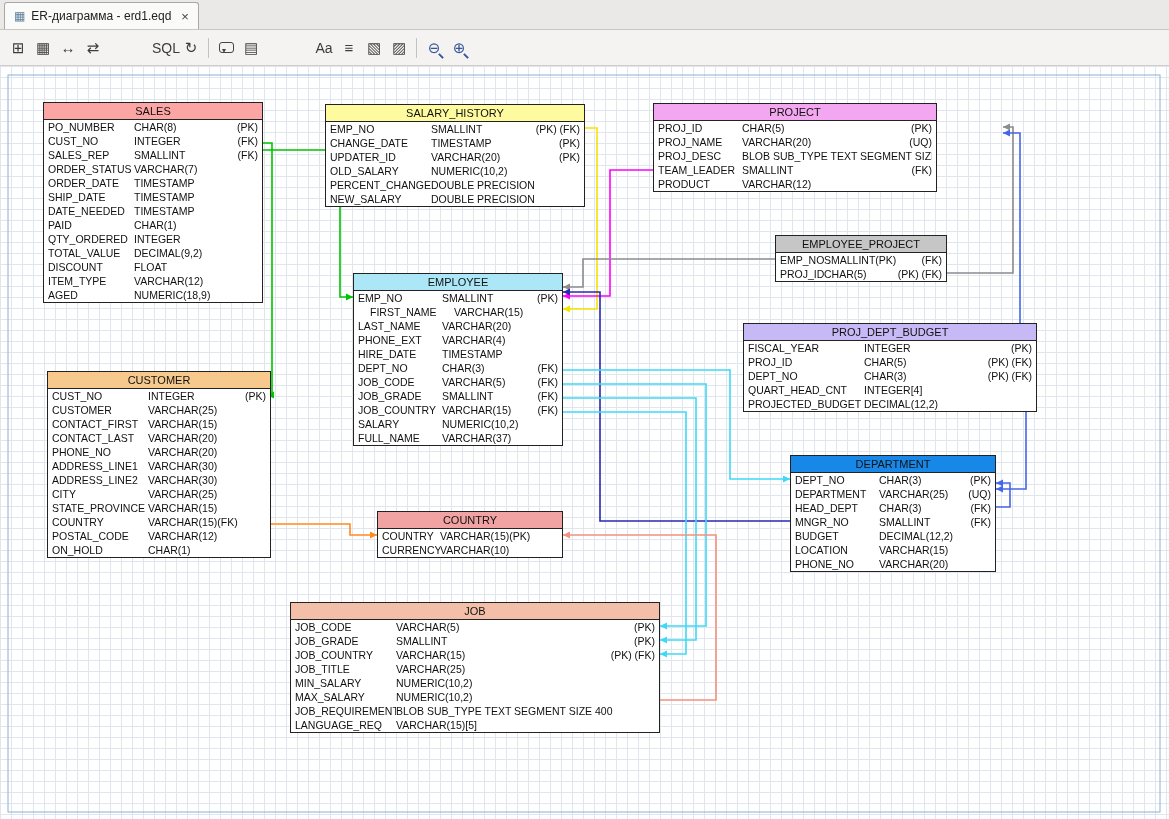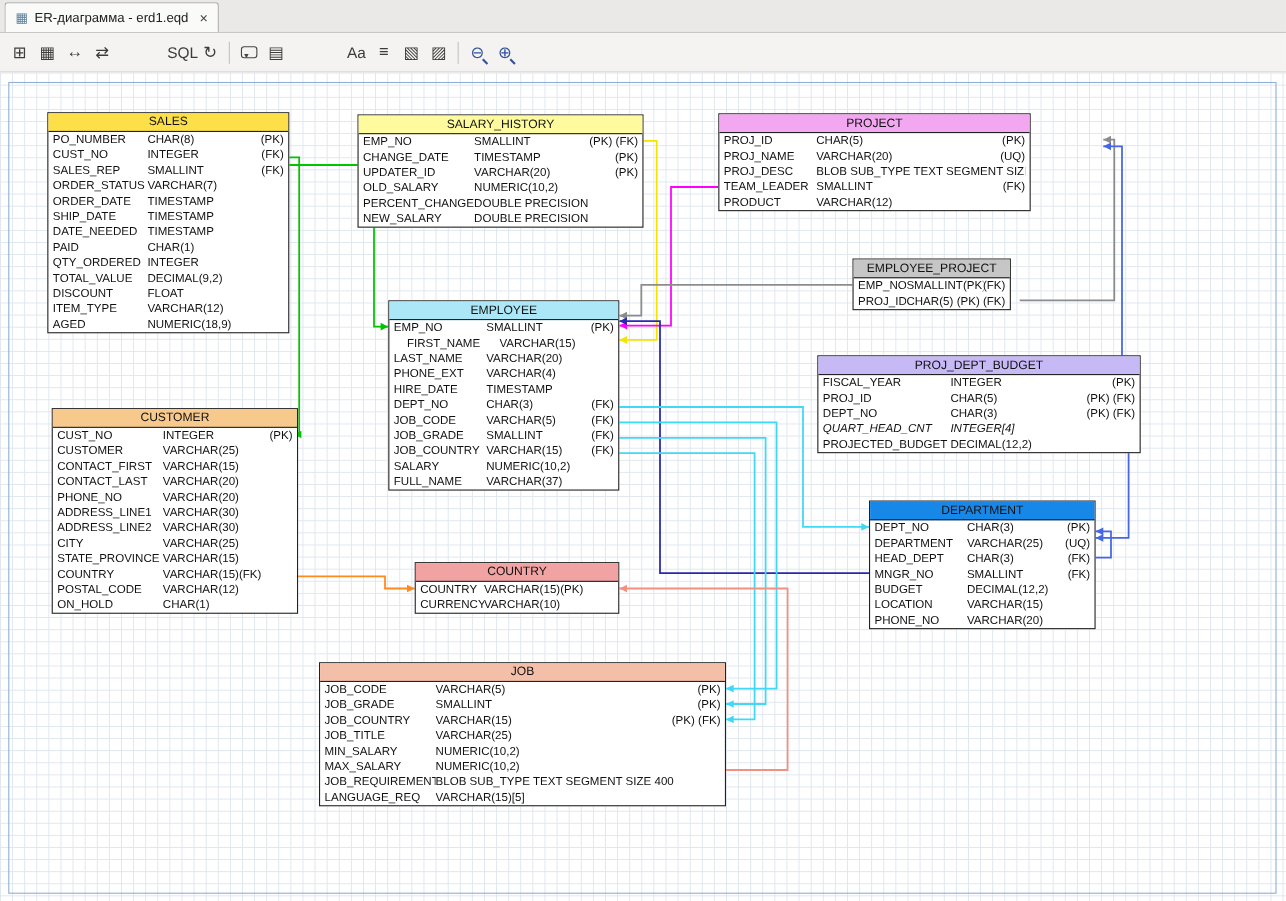--- a/index.html
+++ b/index.html
@@ -122,21 +122,21 @@
       <polyline points="563,332 696,332 696,574 660,574" fill="none" stroke="#3fd9f7" stroke-width="1.6"></polyline>
       <polygon points="660,574 667,570.5 667,577.5" fill="#3fd9f7"></polygon>
       <polyline points="563,346 686,346 686,588 660,588" fill="none" stroke="#3fd9f7" stroke-width="1.6"></polyline>
       <polygon points="660,588 667,584.5 667,591.5" fill="#3fd9f7"></polygon>
       <polyline points="660,634 716,634 716,469 563,469" fill="none" stroke="#f49080" stroke-width="1.6"></polyline>
       <polygon points="563,469 570,465.5 570,472.5" fill="#f49080"></polygon>
       <polyline points="267,458 350,458 350,469 377,469" fill="none" stroke="#ff8a1e" stroke-width="1.6"></polyline>
       <polygon points="377,469 370,465.5 370,472.5" fill="#ff8a1e"></polygon>
     </svg>
 <div class="entity" style="left: 43px; top: 36px; width: 220px;">
-      <div class="ehead" style="background: #fde047;">SALES</div>
+      <div class="ehead" style="background: #fca5a5;">SALES</div>
       <div class="erow" style="grid-template-columns: 90px 1fr auto;">
         <span class="fn">PO_NUMBER</span>
         <span class="ft">CHAR(8)</span>
         <span class="ff">(PK)</span>
       </div>
       <div class="erow" style="grid-template-columns: 90px 1fr auto;">
         <span class="fn">CUST_NO</span>
         <span class="ft">INTEGER</span>
         <span class="ff">(FK)</span>
       </div>
@@ -250,21 +250,21 @@
         <span class="fn">TEAM_LEADER</span>
         <span class="ft">SMALLINT</span>
         <span class="ff">(FK)</span>
       </div>
       <div class="erow" style="grid-template-columns: 88px 1fr auto;">
         <span class="fn">PRODUCT</span>
         <span class="ft">VARCHAR(12)</span>
         <span class="ff"></span>
       </div>
     </div>
-    <div class="entity" style="left: 775px; top: 169px; width: 144px;">
+    <div class="entity" style="left: 775px; top: 169px; width: 172px;">
       <div class="ehead" style="background: rgb(198, 198, 198);">EMPLOYEE_PROJECT</div>
       <div class="erow" style="grid-template-columns: 48px 1fr auto;">
         <span class="fn">EMP_NO</span>
         <span class="ft">SMALLINT(PK)</span>
         <span class="ff">(FK)</span>
       </div>
       <div class="erow" style="grid-template-columns: 48px 1fr auto;">
         <span class="fn">PROJ_ID</span>
         <span class="ft">CHAR(5)</span>
         <span class="ff">(PK) (FK)</span>
@@ -338,21 +338,21 @@
       <div class="erow" style="grid-template-columns: 120px 1fr auto;">
         <span class="fn">PROJ_ID</span>
         <span class="ft">CHAR(5)</span>
         <span class="ff">(PK) (FK)</span>
       </div>
       <div class="erow" style="grid-template-columns: 120px 1fr auto;">
         <span class="fn">DEPT_NO</span>
         <span class="ft">CHAR(3)</span>
         <span class="ff">(PK) (FK)</span>
       </div>
-      <div class="erow" style="grid-template-columns: 120px 1fr auto; font-style: italic;">
+      <div class="erow" style="grid-template-columns: 120px 1fr auto;">
         <span class="fn">QUART_HEAD_CNT</span>
         <span class="ft">INTEGER[4]</span>
         <span class="ff"></span>
       </div>
       <div class="erow" style="grid-template-columns: 120px 1fr auto;">
         <span class="fn">PROJECTED_BUDGET</span>
         <span class="ft">DECIMAL(12,2)</span>
         <span class="ff"></span>
       </div>
     </div>

